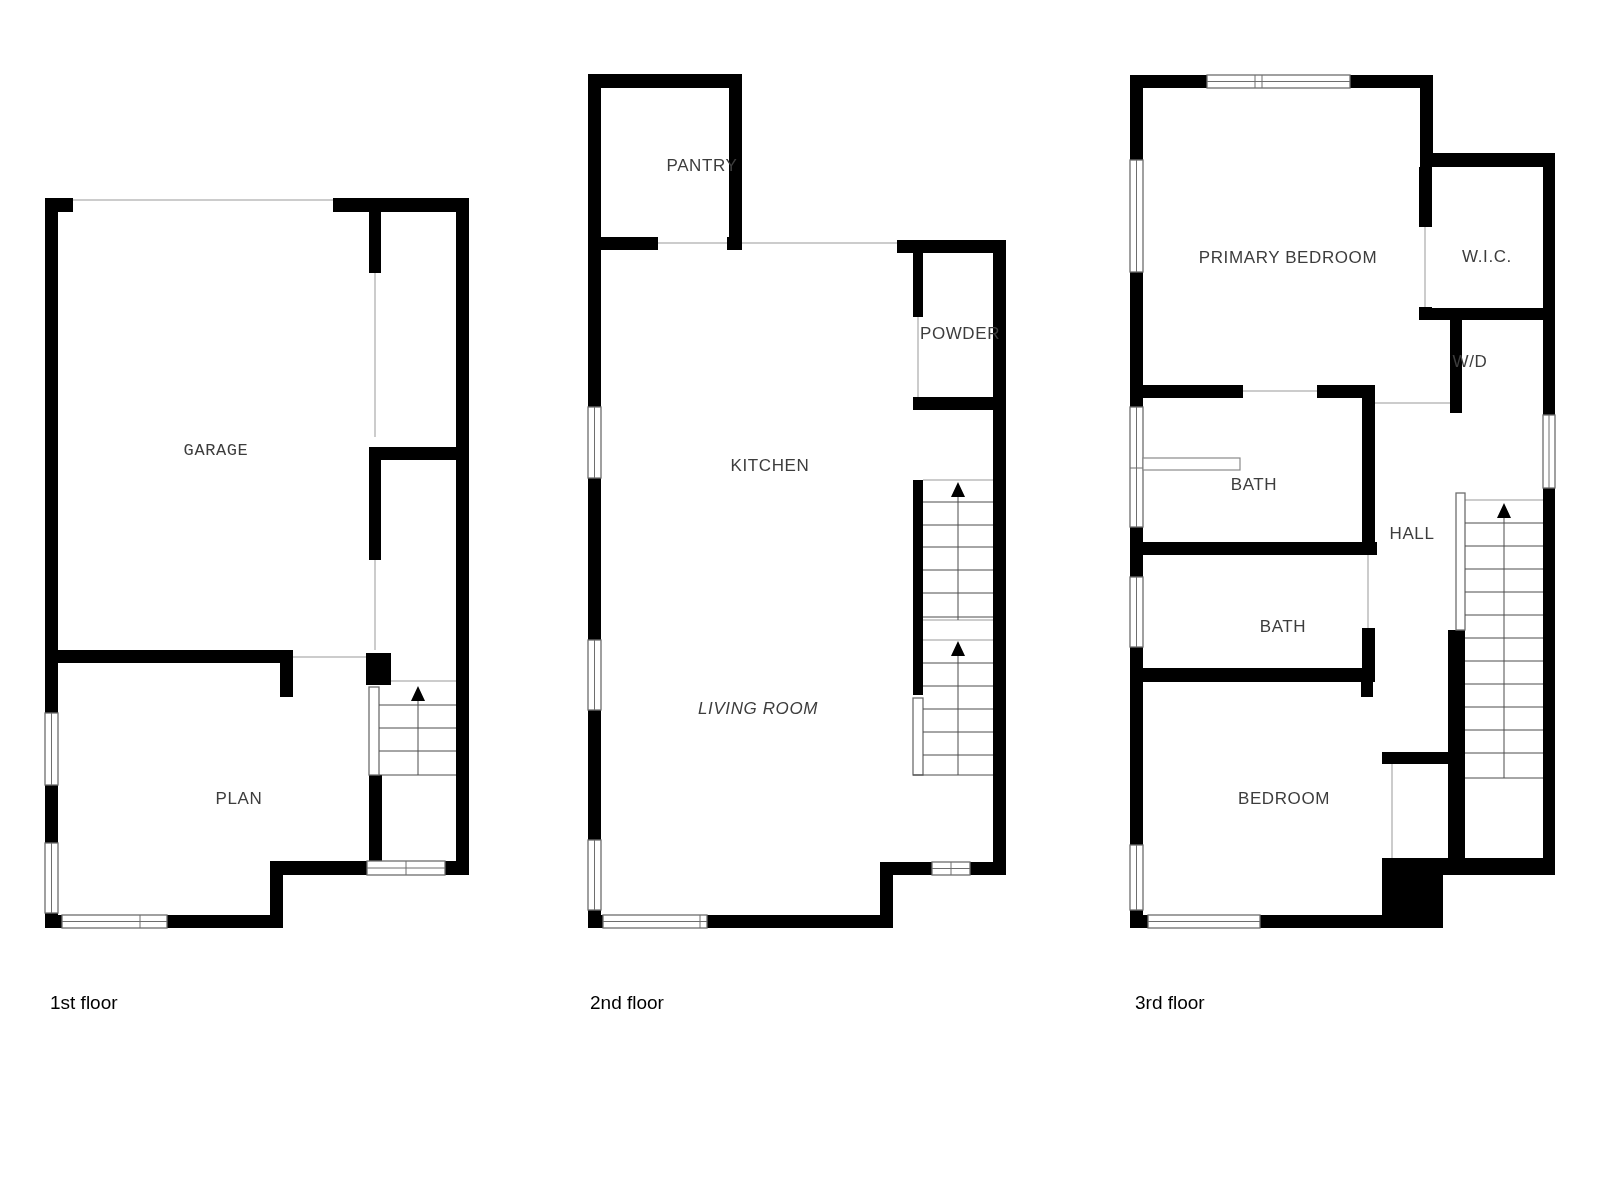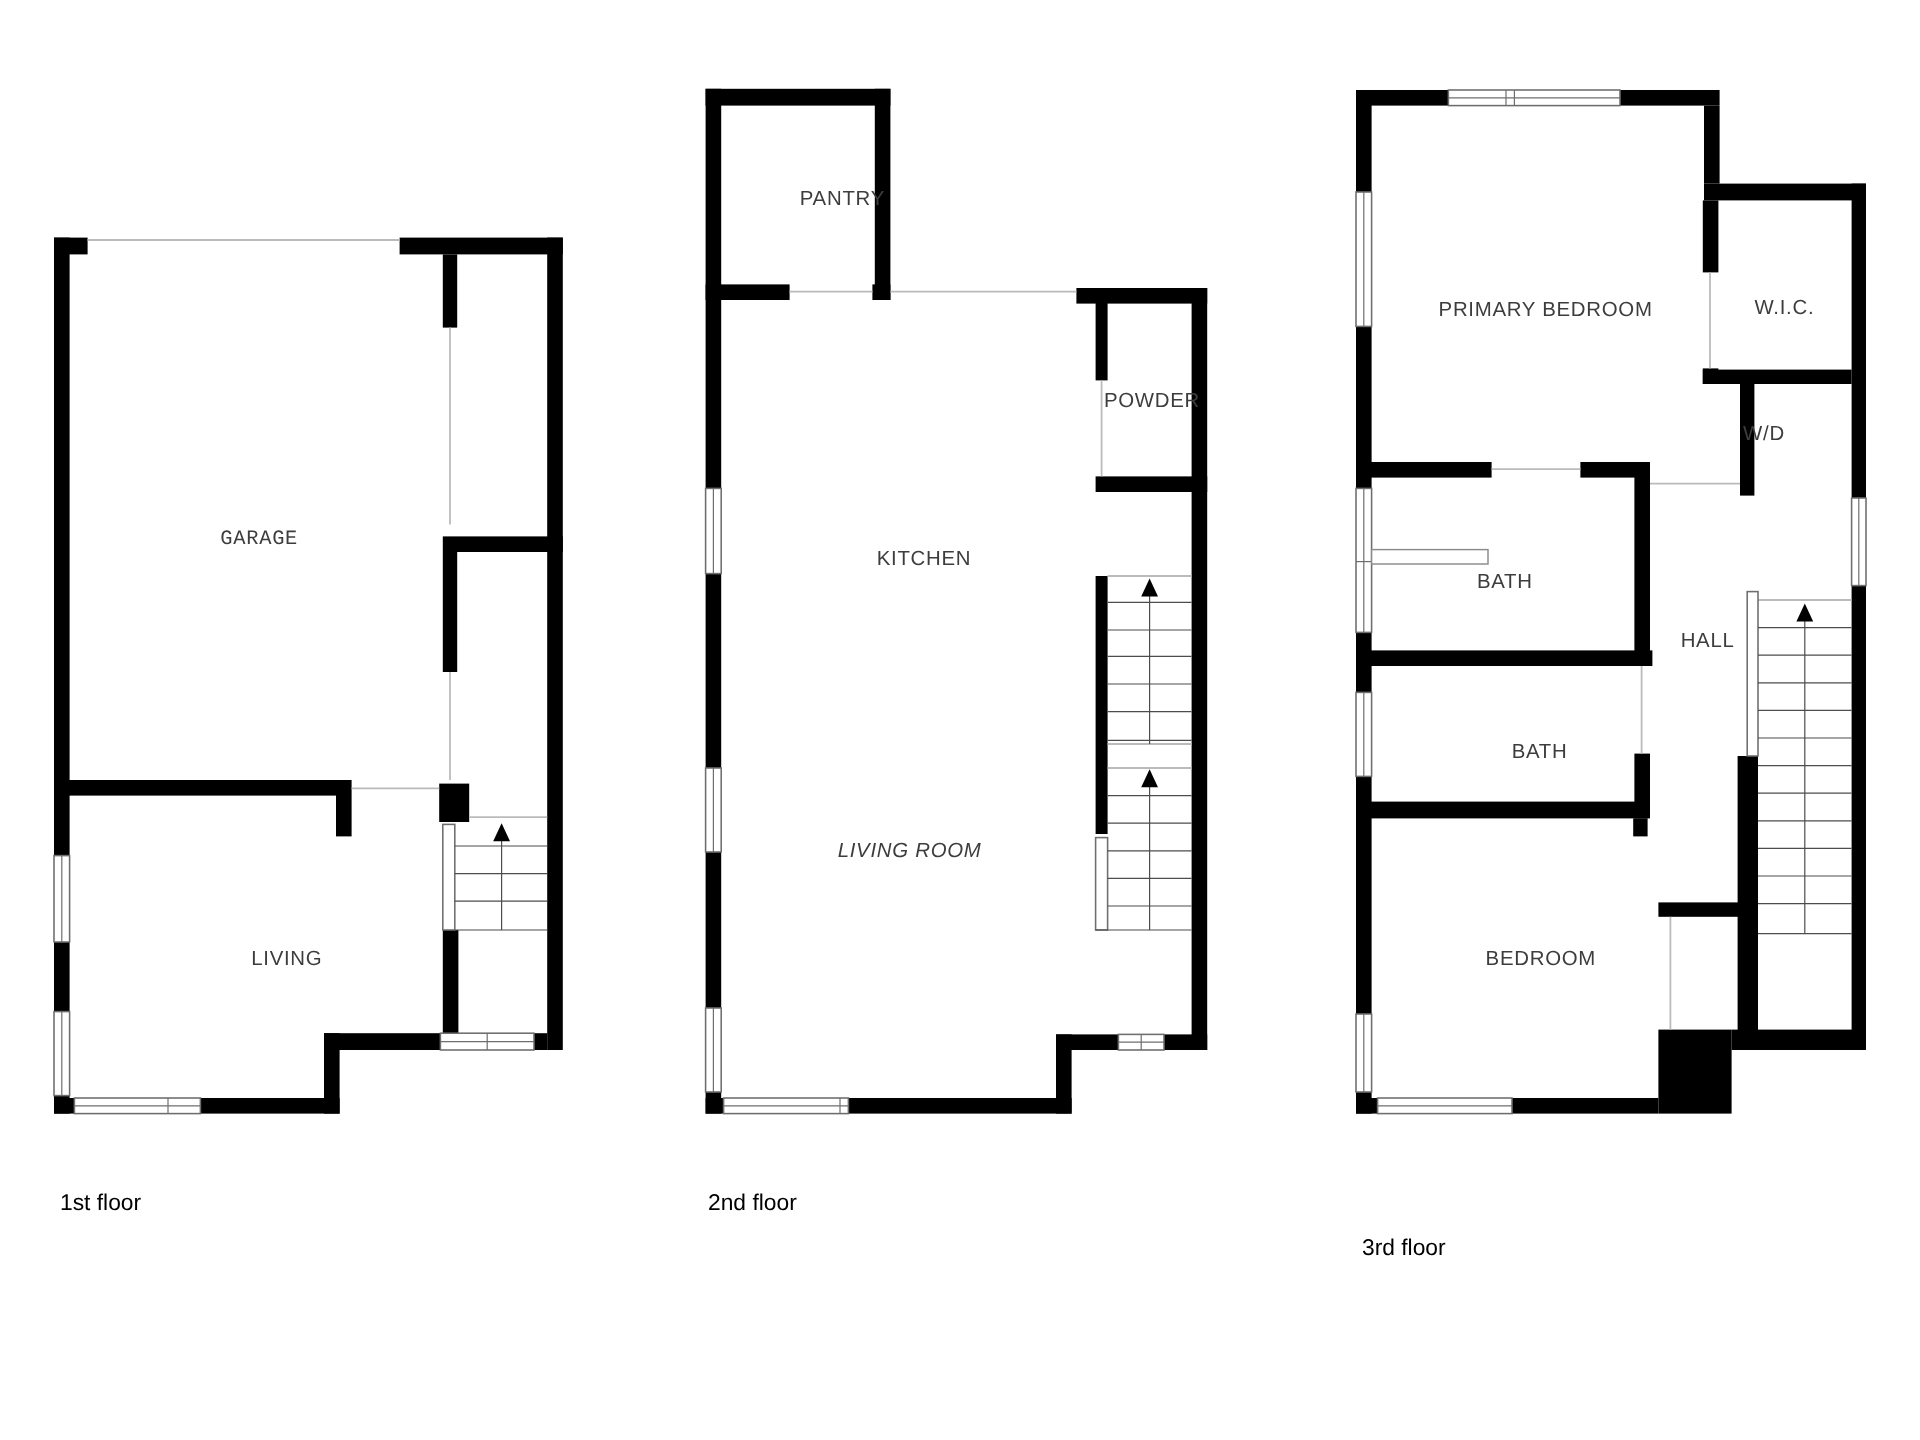--- a/index.html
+++ b/index.html
@@ -228,33 +228,33 @@
     <line class="tread" x1="1465" y1="707" x2="1543" y2="707"></line>
     <line class="tread" x1="1465" y1="730" x2="1543" y2="730"></line>
     <line class="tread" x1="1465" y1="753" x2="1543" y2="753"></line>
     <line class="tread" x1="1465" y1="778" x2="1543" y2="778"></line>
     <line class="tread" x1="1504" y1="517" x2="1504" y2="778"></line>
     <polygon class="arrow" points="1497,518 1511,518 1504,503"></polygon>
   </g>
 </svg>
 
   <div class="room-label" style="left:216px;top:450px;font-family:Liberation Mono, monospace;">GARAGE</div>
-  <div class="room-label" style="left:239px;top:799px;">LIVING</div>
+  <div class="room-label" style="left:239px;top:799px;">PLAN</div>
 
   <div class="room-label" style="left:666px;top:166px;margin-left:36px;">PANTRY</div>
   <div class="room-label" style="left:770px;top:418px;margin-top:48px;">KITCHEN</div>
   <div class="room-label" style="left:960px;top:334px;">POWDER</div>
   <div class="room-label" style="left:758px;top:709px;font-style:italic;">LIVING ROOM</div>
 
   <div class="room-label" style="left:1288px;top:258px;">PRIMARY BEDROOM</div>
   <div class="room-label" style="left:1487px;top:257px;">W.I.C.</div>
   <div class="room-label" style="left:1470px;top:362px;">W/D</div>
   <div class="room-label" style="left:1254px;top:485px;">BATH</div>
-  <div class="room-label" style="left:1412px;top:534px;margin-left:11px;">HALL</div>
+  <div class="room-label" style="left:1412px;top:534px;">HALL</div>
   <div class="room-label" style="left:1283px;top:627px;">BATH</div>
   <div class="room-label" style="left:1284px;top:799px;">BEDROOM</div>
 
   <div class="floor-caption" style="left:50px;top:992px;">1st floor</div>
   <div class="floor-caption" style="left:590px;top:992px;">2nd floor</div>
-  <div class="floor-caption" style="left:1135px;top:992px;margin-top:38px;">3rd floor</div>
+  <div class="floor-caption" style="left:1135px;top:992px;">3rd floor</div>
 
 
 </div>
 
 </body></html>

